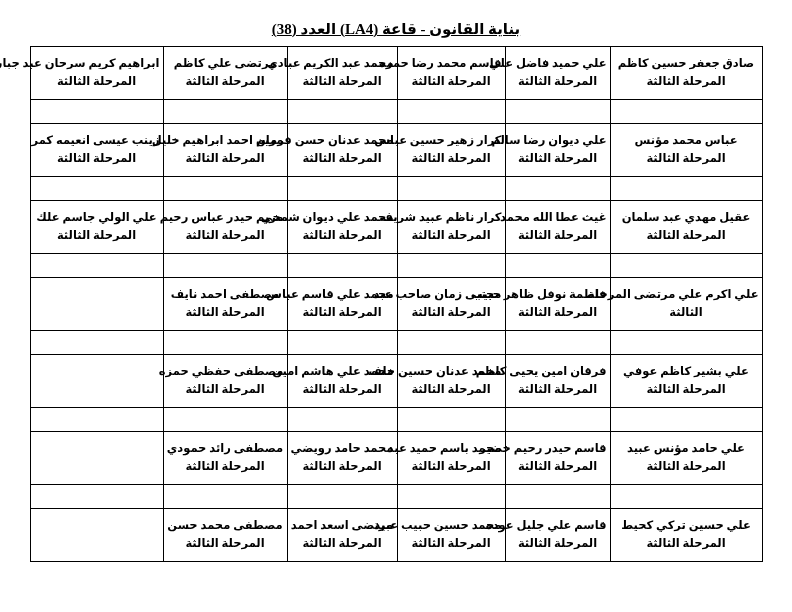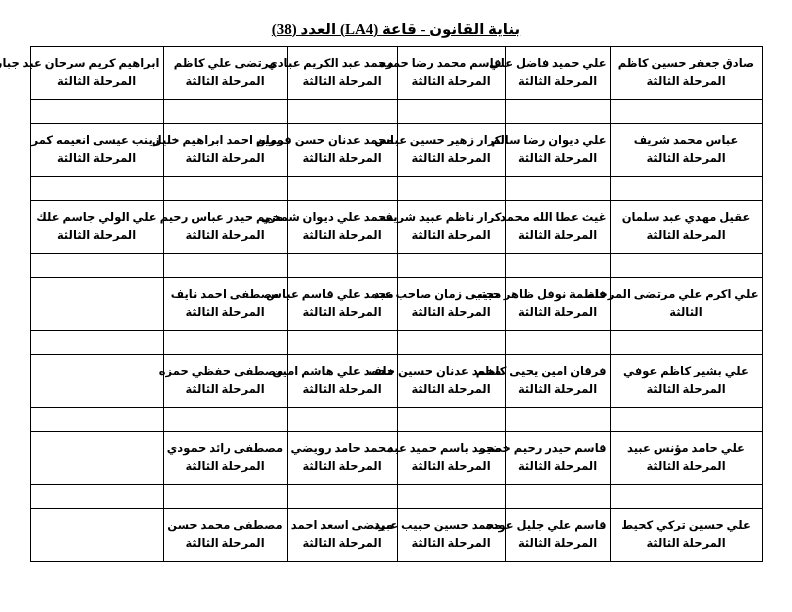--- a/index.html
+++ b/index.html
@@ -106,21 +106,21 @@
         <tr class="spacer-row">
           <td></td>
           <td></td>
           <td></td>
           <td></td>
           <td></td>
           <td></td>
         </tr>
         <tr class="name-row">
           <td>
-            <div class="cell-line">عباس محمد شريف</div>
+            <div class="cell-line">عباس محمد مؤنس</div>
             <div class="cell-line">المرحلة الثالثة</div>
           </td>
           <td>
             <div class="cell-line">علي ديوان رضا سالم</div>
             <div class="cell-line">المرحلة الثالثة</div>
           </td>
           <td>
             <div class="cell-line">كرار زهير حسين عباس</div>
             <div class="cell-line">المرحلة الثالثة</div>
           </td>

